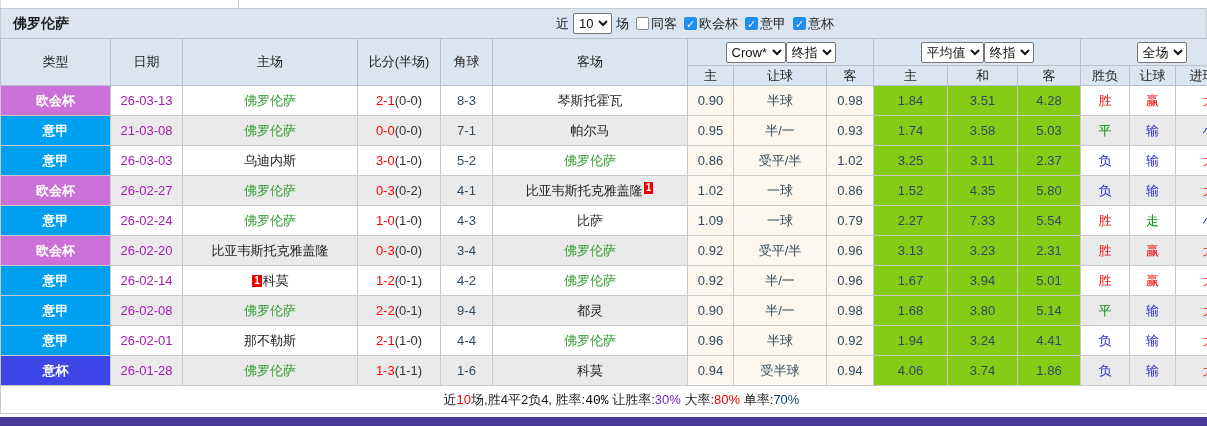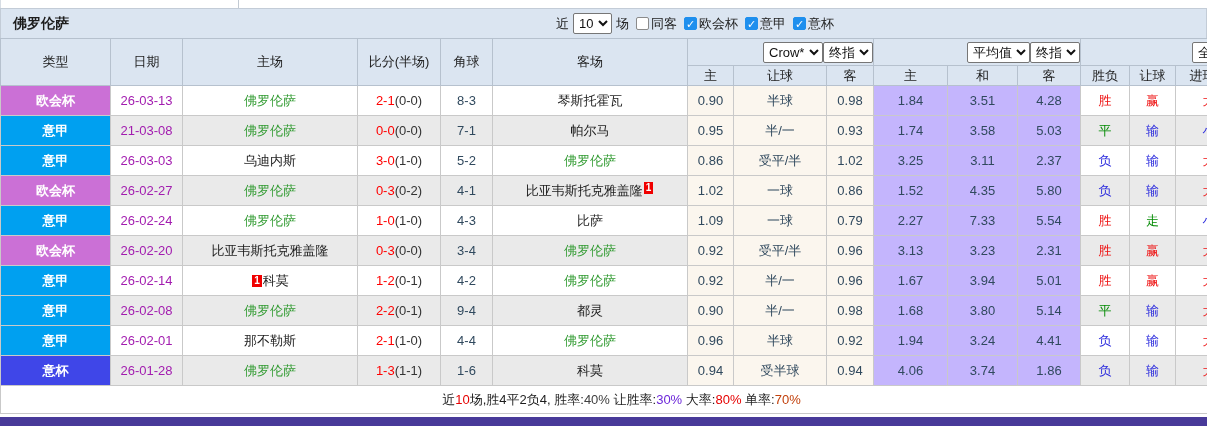--- a/index.html
+++ b/index.html
@@ -39,26 +39,26 @@
     border-collapse:collapse; table-layout:fixed; width:1242px; background:#fff;
   }
   table.matches th, table.matches td {
     border:1px solid #c9c9c9; text-align:center; padding:0; overflow:hidden; white-space:nowrap;
   }
   table.matches th {
     background:#dbe5f1; border-color:#b6c1ce; font-weight:normal; color:#1d1d1d;
   }
   tr.hdr1 th { height:27px; }
   tr.hdr2 th { height:20px; }
-  .grp-flex { display:flex; align-items:center; justify-content:flex-end; }
+  .grp-flex { display:flex; align-items:center; justify-content:center; }
   tbody.rows td { height:30px; }
   tr.r-odd  td { background:#ffffff; }
   tr.r-even td { background:#eaeaea; }
   tr.r-odd td.c-asia,  tr.r-even td.c-asia  { background:#fbf6ee; color:#30495e; }
-  tr.r-odd td.c-euro,  tr.r-even td.c-euro  { background:#c4b5fd; color:#30495e; }
+  tr.r-odd td.c-euro,  tr.r-even td.c-euro  { background:#84cc16; color:#30495e; }
   td.c-type { color:#fff; font-weight:bold; }
   td.c-date { color:#a21caf; }
   td.c-corner { color:#30495e; }
   td.c-outcome { font-weight:normal; }
   .team { color:#1d1d1d; }
   .s-half { color:#333; }
   .redcard {
     display:inline-block; background:#f00000; color:#fff; font-weight:bold;
     font-size:10px; line-height:12px; padding:0 2px; margin:0 1px; vertical-align:1px;
   }
@@ -320,18 +320,18 @@
         <td class="c-euro">4.06</td>
         <td class="c-euro">3.74</td>
         <td class="c-euro">1.86</td>
         <td class="c-outcome" style="color: rgb(43, 43, 221);">负</td>
         <td class="c-outcome" style="color: rgb(43, 43, 221);">输</td>
         <td class="c-outcome" style="color: rgb(238, 17, 17);">大</td>
       </tr>
     </tbody>
   <tbody>
     <tr class="footer">
-      <td colspan="15"><span><span>近</span><span style="color: rgb(230, 0, 0);">10</span><span>场,胜4平2负4, 胜率:</span><span style="color: #404040;">40%</span><span> 让胜率:</span><span style="color: #6d28d9;">30%</span><span> 大率:</span><span style="color: rgb(230, 0, 0);">80%</span><span> 单率:</span><span style="color: #c2410c;">70%</span></span></td>
+      <td colspan="15"><span><span>近</span><span style="color: rgb(230, 0, 0);">10</span><span>场,胜4平2负4, 胜率:</span><span style="color: #000000; font-family: Liberation Mono, monospace;">40%</span><span> 让胜率:</span><span style="color: #6d28d9;">30%</span><span> 大率:</span><span style="color: rgb(230, 0, 0);">80%</span><span> 单率:</span><span style="color: #0c4a6e;">70%</span></span></td>
     </tr>
   </tbody>
 </table>
 
 <div class="bottom-bar" style="background: rgb(72, 58, 153);"></div>
 
 </body></html>

